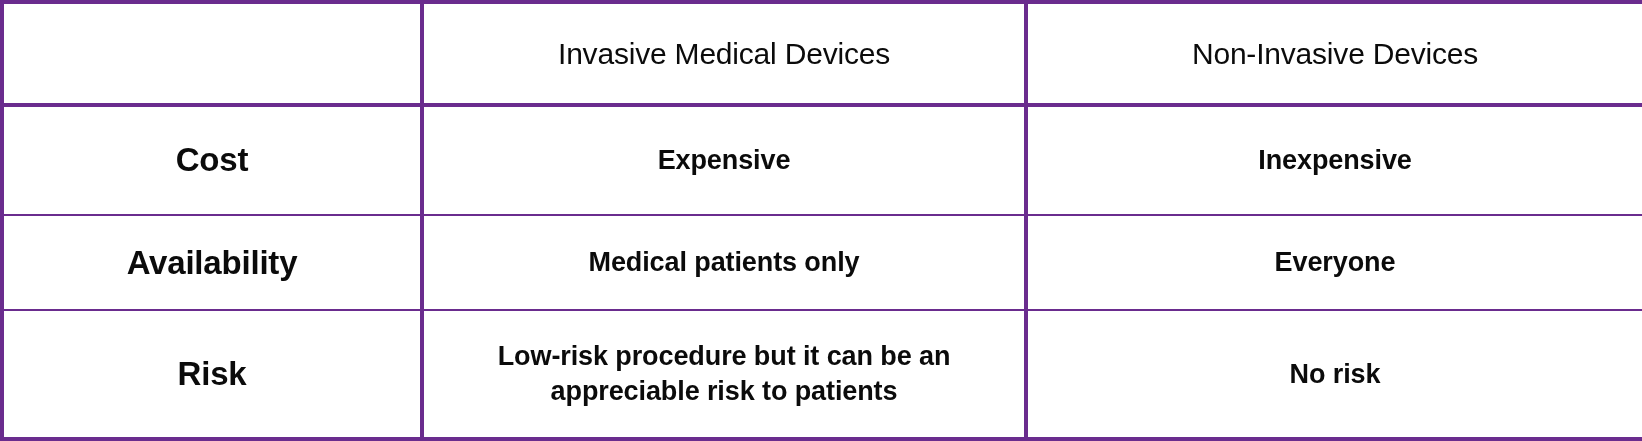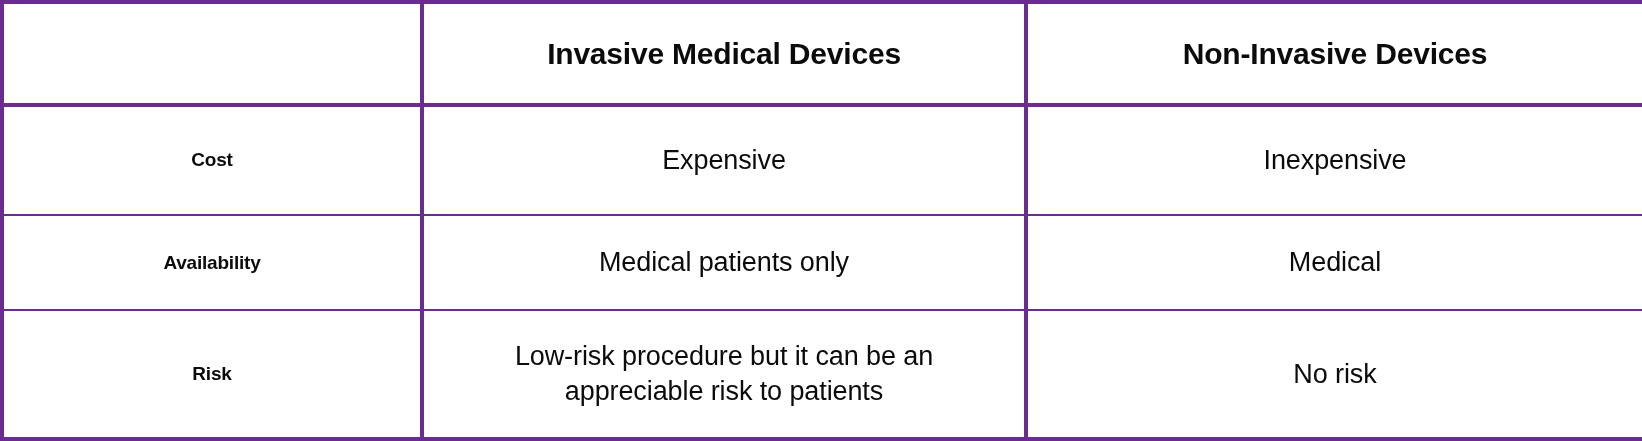--- a/index.html
+++ b/index.html
@@ -51,40 +51,40 @@
 
   
   table.compare th.divider-left,
   table.compare td.divider-left {
     border-left: 4px solid var(--line);
   }
 
   
   table.compare thead th {
     border-bottom: 4px solid var(--line);
-    font-weight: bold;
+    font-weight: normal;
     font-size: 30px;
     letter-spacing: -0.2px;
     height: 103px;
     text-align: center;
   }
 
   
   table.compare tbody tr + tr td {
     border-top: 2px solid var(--line-thin);
   }
 
   td.row-label {
     font-weight: bold;
-    font-size: 19px;
+    font-size: 33px;
     letter-spacing: -0.2px;
   }
 
   td.cell-value {
-    font-weight: normal;
+    font-weight: bold;
     font-size: 27px;
     line-height: 1.3;
     letter-spacing: -0.1px;
   }
 
   td.cell-value .line {
     display: block;
   }
 
   tr.row-cost td    { height: 106px; }
@@ -121,21 +121,21 @@
           <span class="line">Inexpensive</span>
         </td>
       </tr>
 
       <tr class="row-avail">
         <td class="row-label">Availability</td>
         <td class="cell-value divider-left">
           <span class="line">Medical patients only</span>
         </td>
         <td class="cell-value divider-left">
-          <span class="line">Medical</span>
+          <span class="line">Everyone</span>
         </td>
       </tr>
 
       <tr class="row-risk">
         <td class="row-label">Risk</td>
         <td class="cell-value divider-left">
           <span class="line">Low-risk procedure but it can be an</span>
           <span class="line">appreciable risk to patients</span>
         </td>
         <td class="cell-value divider-left">

